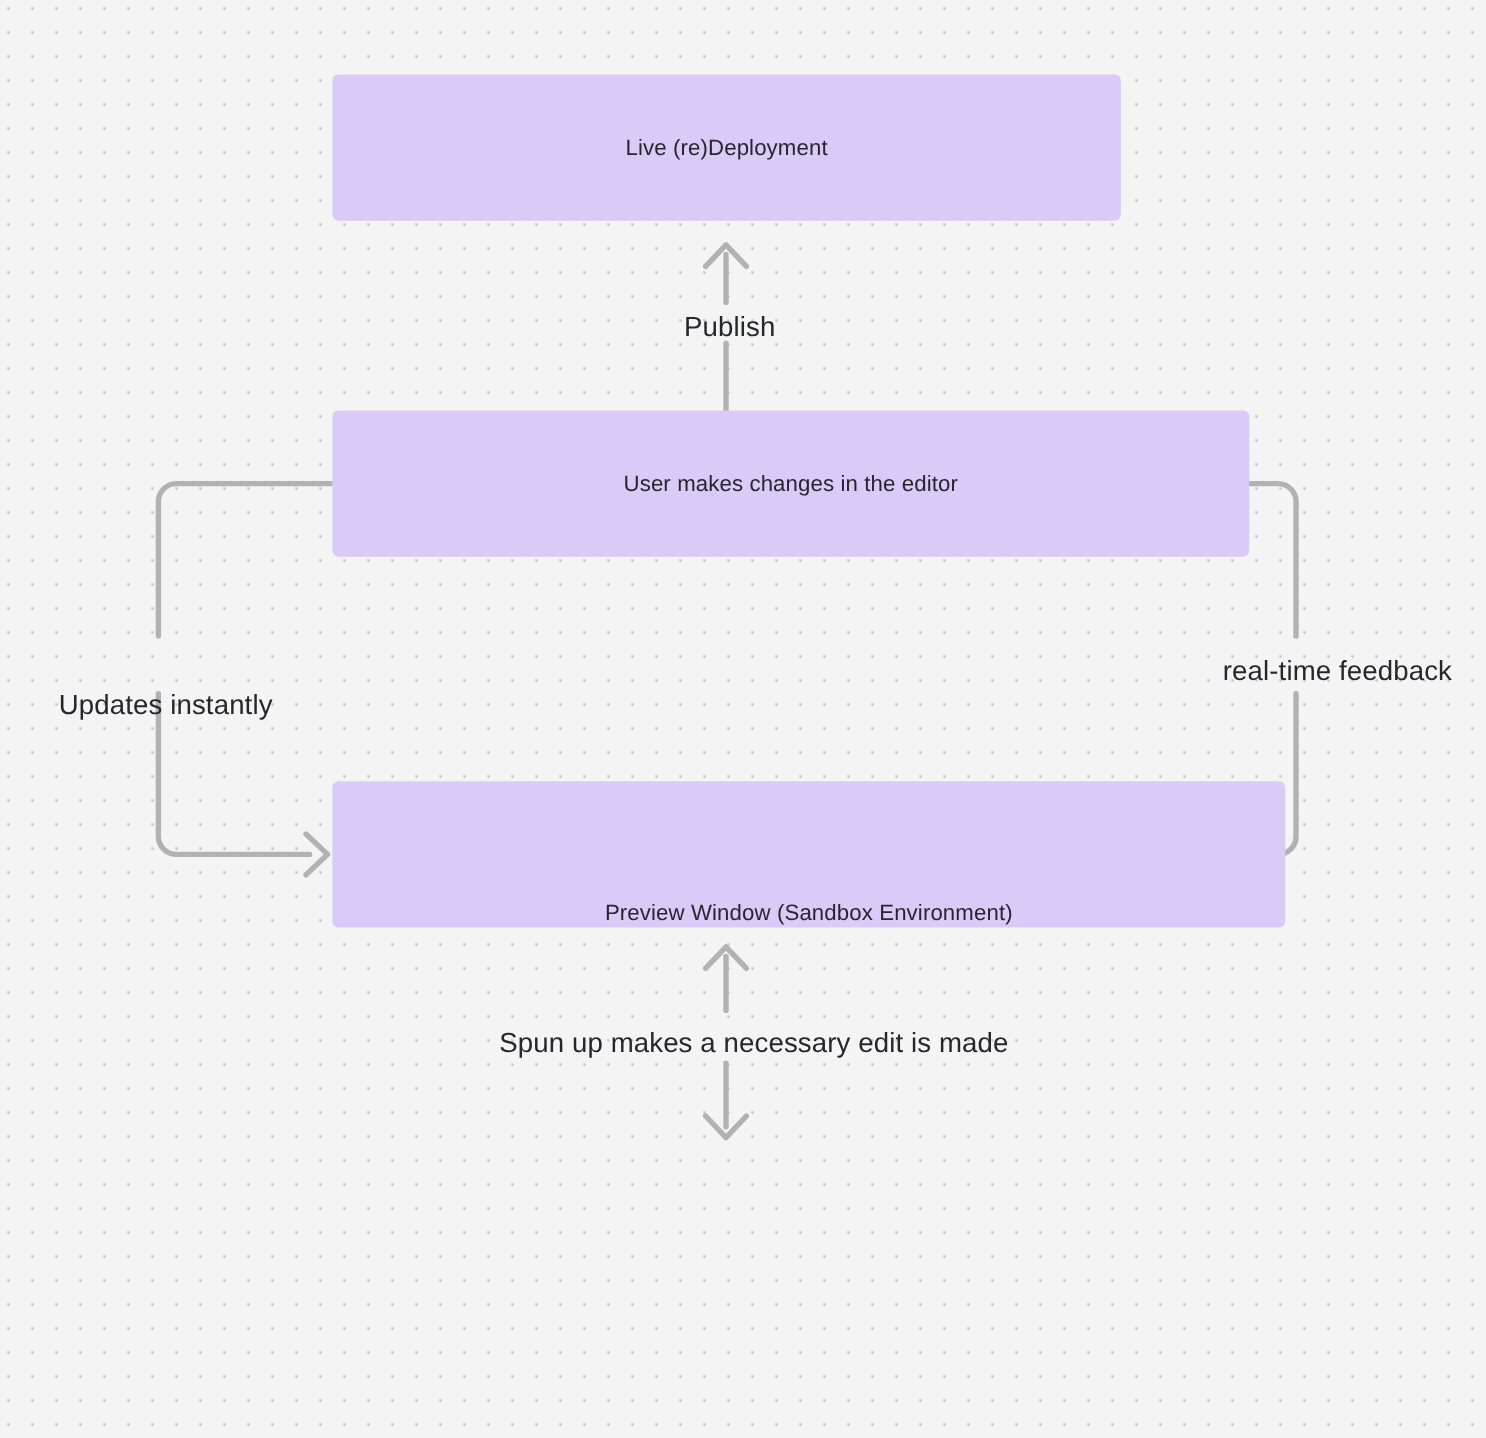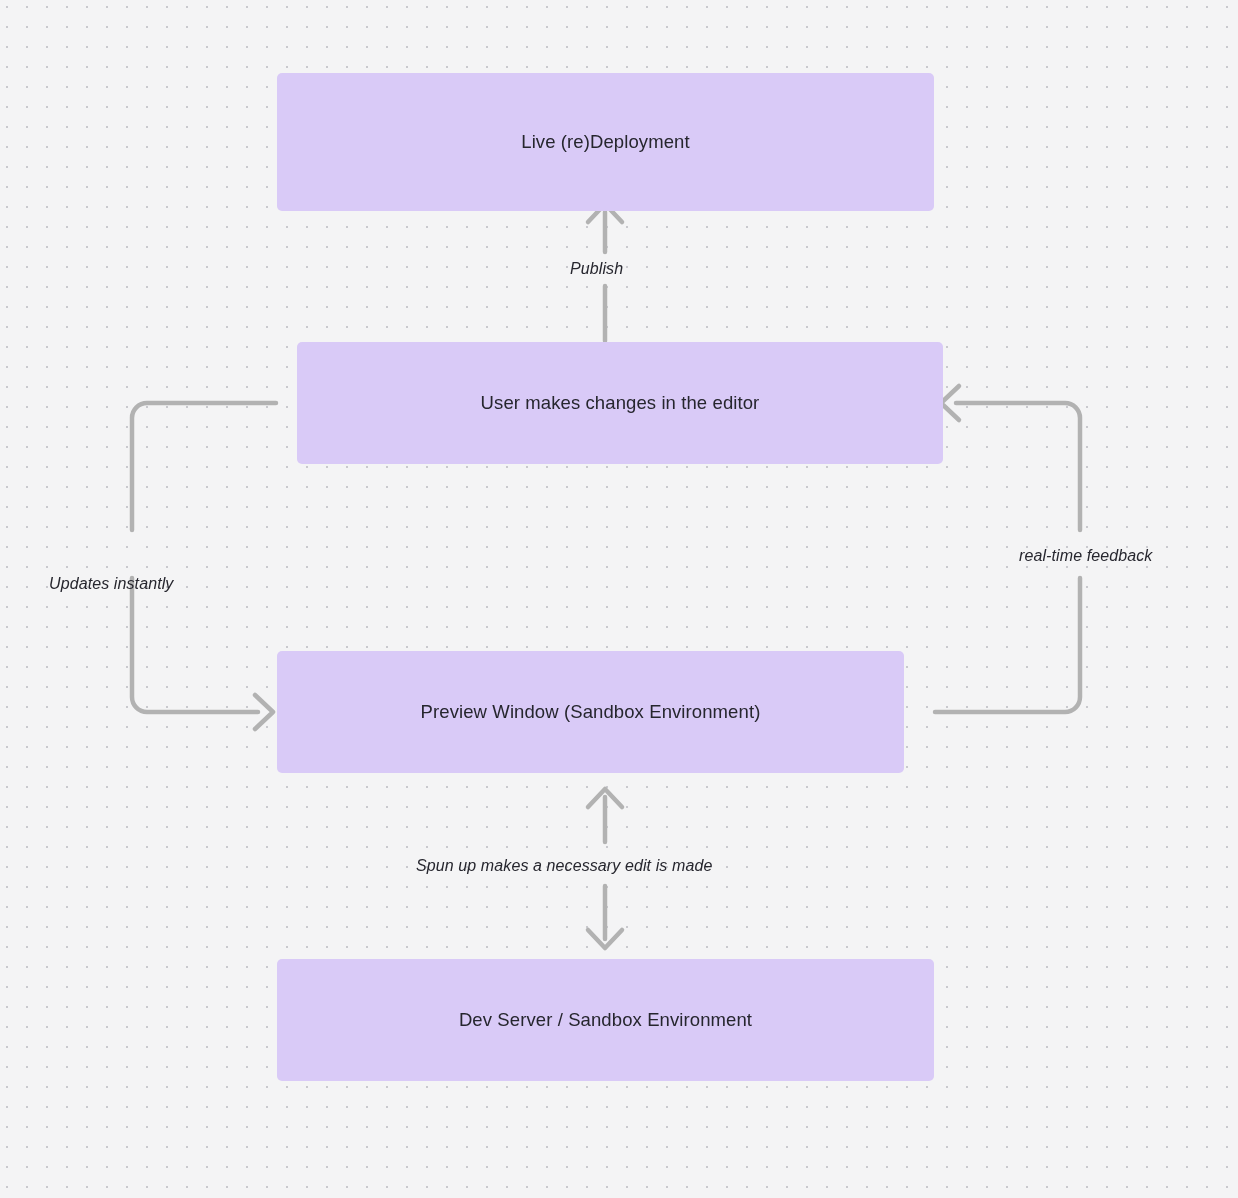--- a/index.html
+++ b/index.html
@@ -47,35 +47,34 @@
     font-size: 18.5px;
     letter-spacing: 0.1px;
     text-align: center;
     line-height: 1.3;
   }
   .node-label {
     display: block;
     padding: 0 12px;
   }
 
-  #node-live      { left: 277px; top: 73px;  width: 657px; height: 138px; }
-  #node-editor    { left: 277px; top: 342px; width: 646px; height: 122px; margin-left: 20px; }
-  #node-preview   { left: 277px; top: 651px; width: 627px; height: 122px; }
+  #node-live      { left: 277px; top: 62px;  width: 657px; height: 122px; }
+  #node-editor    { left: 277px; top: 342px; width: 764px; height: 122px; }
+  #node-preview   { left: 277px; top: 651px; width: 794px; height: 122px; align-items: flex-end; }
   #node-devserver { left: 277px; top: 959px; width: 657px; height: 122px; }
 
   
   .edge-label {
     position: absolute;
     color: #26262e;
-    font-size: 16px;
+    font-size: 23px;
     letter-spacing: 0.1px;
     white-space: nowrap;
     background: transparent;
     line-height: 1;
-    font-style: italic;
   }
   #label-publish      { left: 570px; top: 261px; }
   #label-updates      { left: 49px;  top: 576px; }
   #label-realtime     { left: 987px; top: 548px; margin-left: 32px; }
   #label-spunup       { left: 416px; top: 858px; }
 </style>
 </head>
 <body>
 
 <div id="canvas">
@@ -125,23 +124,20 @@
   </div>
 
   <div class="node" id="node-editor">
     <span class="node-label">User makes changes in the editor</span>
   </div>
 
   <div class="node" id="node-preview">
     <span class="node-label">Preview Window (Sandbox Environment)</span>
   </div>
 
-  <div class="node" id="node-devserver">
-    <span class="node-label">Dev Server / Sandbox Environment</span>
-  </div>
 
   <div class="edge-label" id="label-publish">Publish</div>
 
   <div class="edge-label" id="label-updates">Updates instantly</div>
 
   <div class="edge-label" id="label-realtime">real-time feedback</div>
 
   <div class="edge-label" id="label-spunup">Spun up makes a necessary edit is made</div>
 
 </div>

